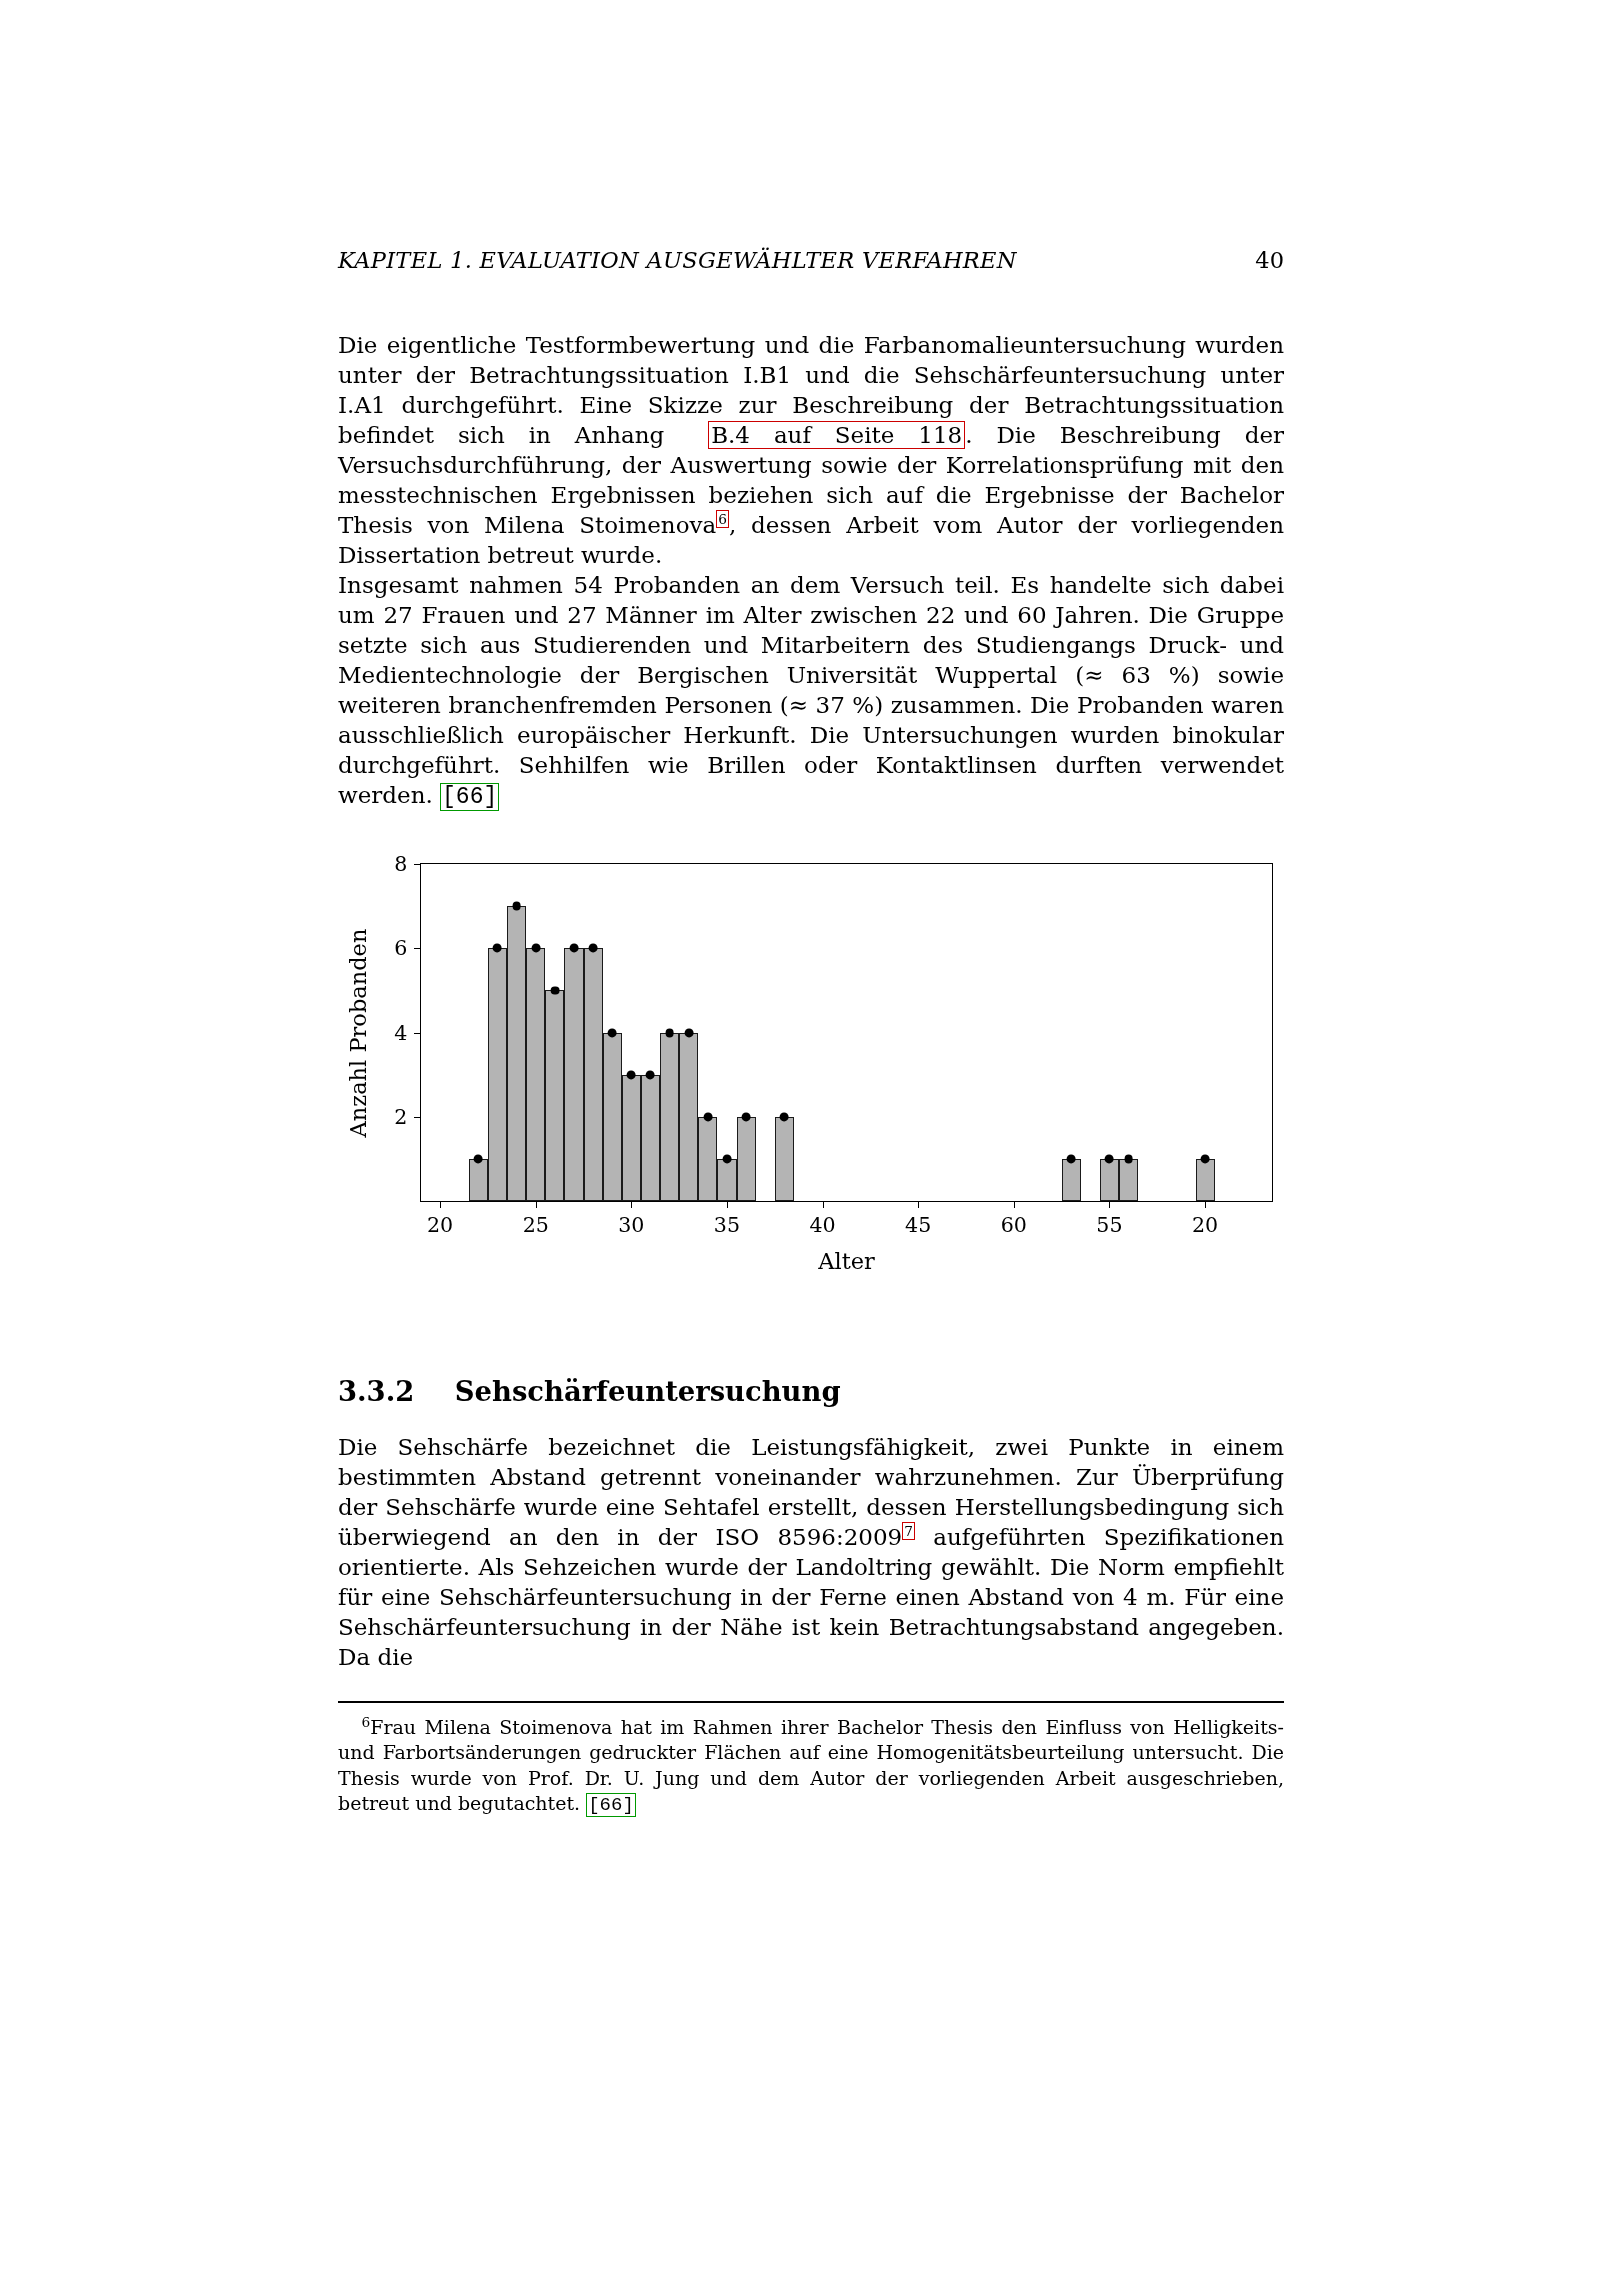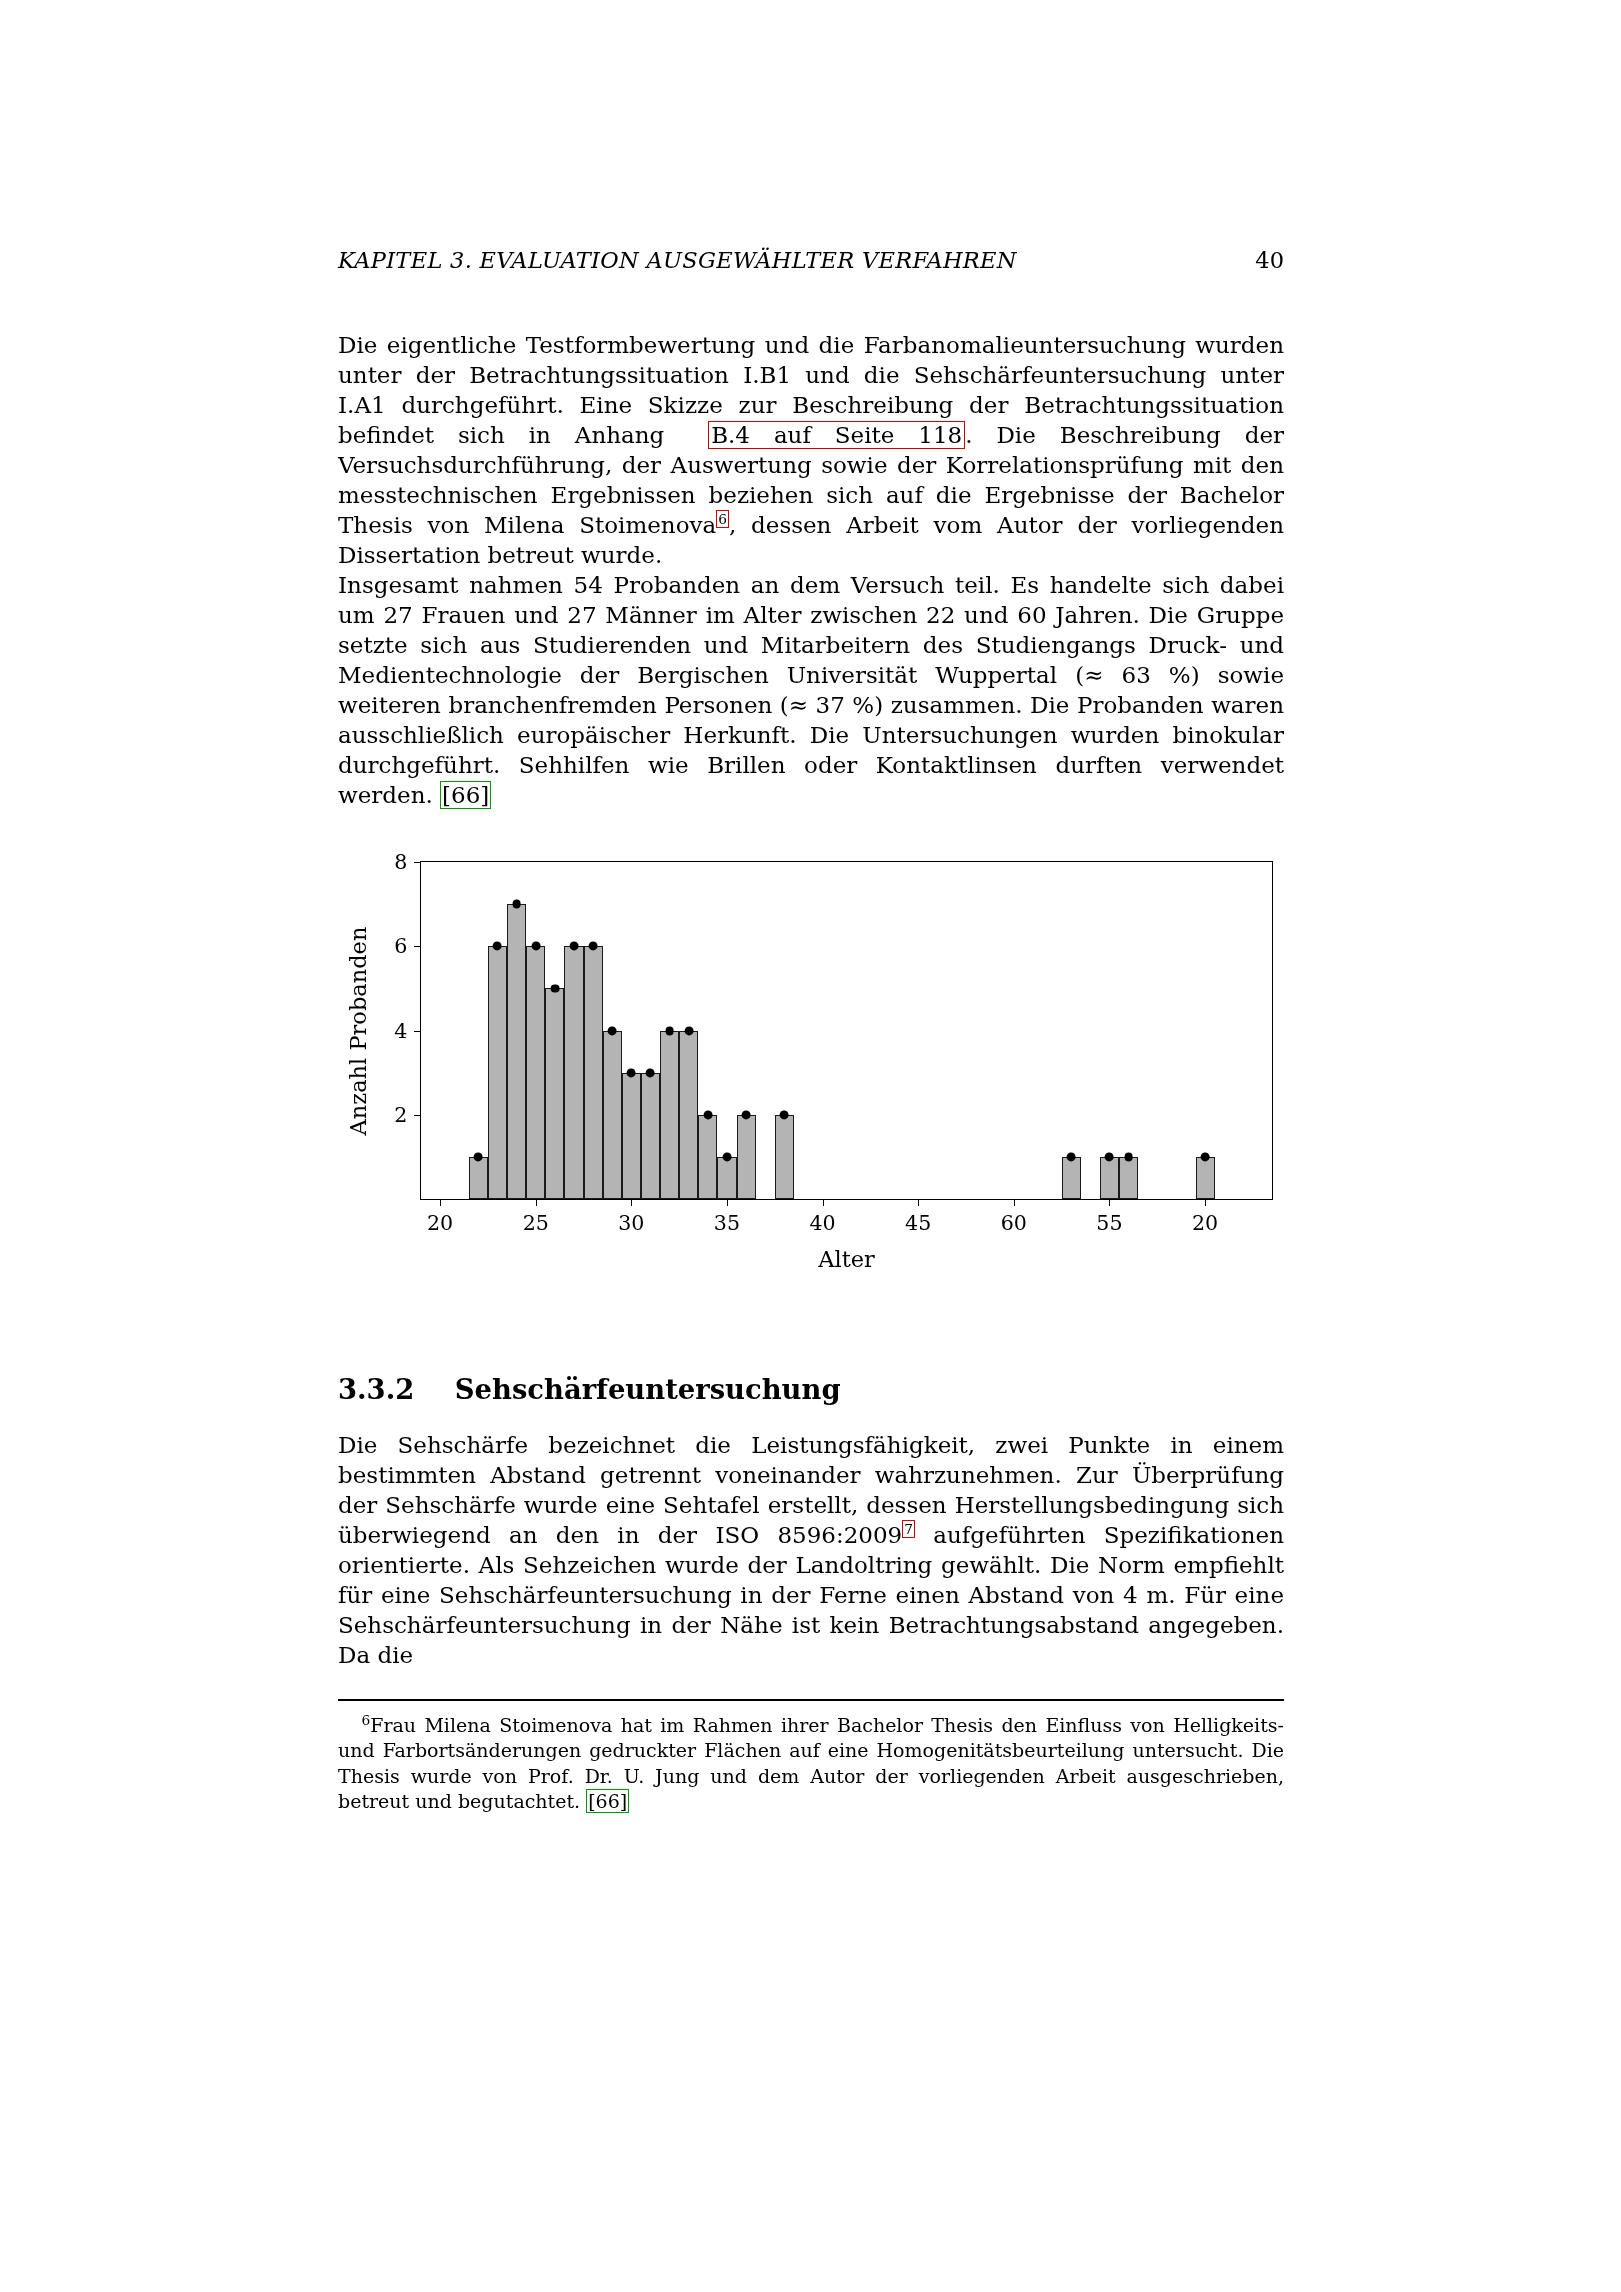--- a/index.html
+++ b/index.html
@@ -16,21 +16,21 @@
     font-size:22.5px;margin-bottom:57px;
   }
   .running-header .chapter{font-style:italic;letter-spacing:0.3px;}
 
   
   .body-par{
     font-size:23px;line-height:30px;text-align:justify;margin:0;
   }
   .seg-bold{font-weight:bold;}
   .seg-link-red{border:1.5px solid #cc0000;padding:0 2px;margin-left:20px;}
-  .seg-link-green{border:1.5px solid #009900;padding:0 1px;}
+  .seg-link-green{border:1.5px solid #009900;padding:0 1px;font-family:Liberation Mono, monospace;}
   sup.seg-sup-red{
     font-size:13.7px;line-height:0;vertical-align:super;
     border:1.5px solid #cc0000;padding:0 1px;
   }
   sup.seg-sup{font-size:13.7px;line-height:0;vertical-align:super;}
 
   
   .sec{
     font-size:27.4px;font-weight:bold;margin:51px 0 23.5px 0;line-height:33px;
   }
@@ -81,21 +81,21 @@
     font-size:19px;line-height:25.5px;text-align:justify;margin:12px 0 2px 0;text-indent:23.5px;
   }
 </style>
 </head>
 <body>
 
 <div class="page">
   <div class="content">
 
     <div class="running-header">
-      <span class="chapter">KAPITEL 3.  EVALUATION AUSGEWÄHLTER VERFAHREN</span>
+      <span class="chapter">KAPITEL 1.  EVALUATION AUSGEWÄHLTER VERFAHREN</span>
       <span class="pagenum">40</span>
     </div>
 
     <p class="body-par"><span>Die eigentliche Testformbewertung und die Farbanomalieuntersuchung wurden unter der Betrachtungssituation I.B1 und die Sehschärfeuntersuchung unter I.A1 durchgeführt. Eine Skizze zur Beschreibung der Betrachtungssituation befindet sich in Anhang </span><span class="seg-link-red">B.4 auf Seite 118</span><span>. Die Beschreibung der Versuchsdurchführung, der Auswertung sowie der Korrelationsprüfung mit den messtechnischen Ergebnissen beziehen sich auf die Ergebnisse der Bachelor Thesis von Milena Stoimenova</span><sup class="seg-sup-red">6</sup><span>, dessen Arbeit vom Autor der vorliegenden Dissertation betreut wurde.</span></p>
 
 
     <p class="body-par"><span>Insgesamt nahmen 54 Probanden an dem Versuch teil. Es handelte sich dabei um 27 Frauen und 27 Männer im Alter zwischen 22 und 60 Jahren. Die Gruppe setzte sich aus Studierenden und Mitarbeitern des Studiengangs Druck- und Medientechnologie der Bergischen Universität Wuppertal (≈ 63 %) sowie weiteren branchenfremden Personen (≈ 37 %) zusammen. Die Probanden waren ausschließlich europäischer Herkunft. Die Untersuchungen wurden binokular durchgeführt. Sehhilfen wie Brillen oder Kontaktlinsen durften verwendet werden. </span><span class="seg-link-green">[66]</span></p>
 
     <figure class="figure">
       <div class="plot">

